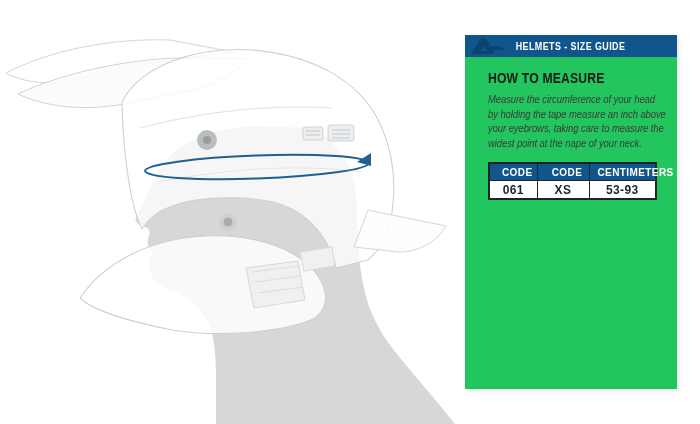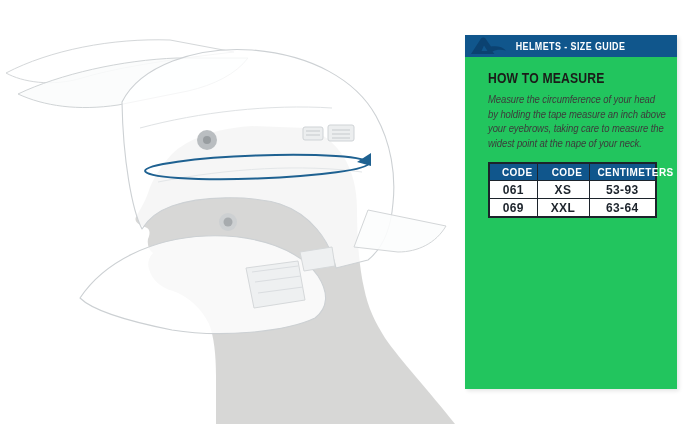--- a/index.html
+++ b/index.html
@@ -156,22 +156,17 @@
               <th>CODE</th>
               <th>CENTIMETERS</th>
             </tr>
           </thead>
         <tbody id="size-table-body">
             <tr>
               <td>061</td>
               <td>XS</td>
               <td>53-93</td>
             </tr>
-            <tr>
-              <td>069</td>
-              <td>XXL</td>
-              <td>63-64</td>
-            </tr>
           </tbody>
       </table>
     </div>
   </div>
 </div>
 
 </body></html>

